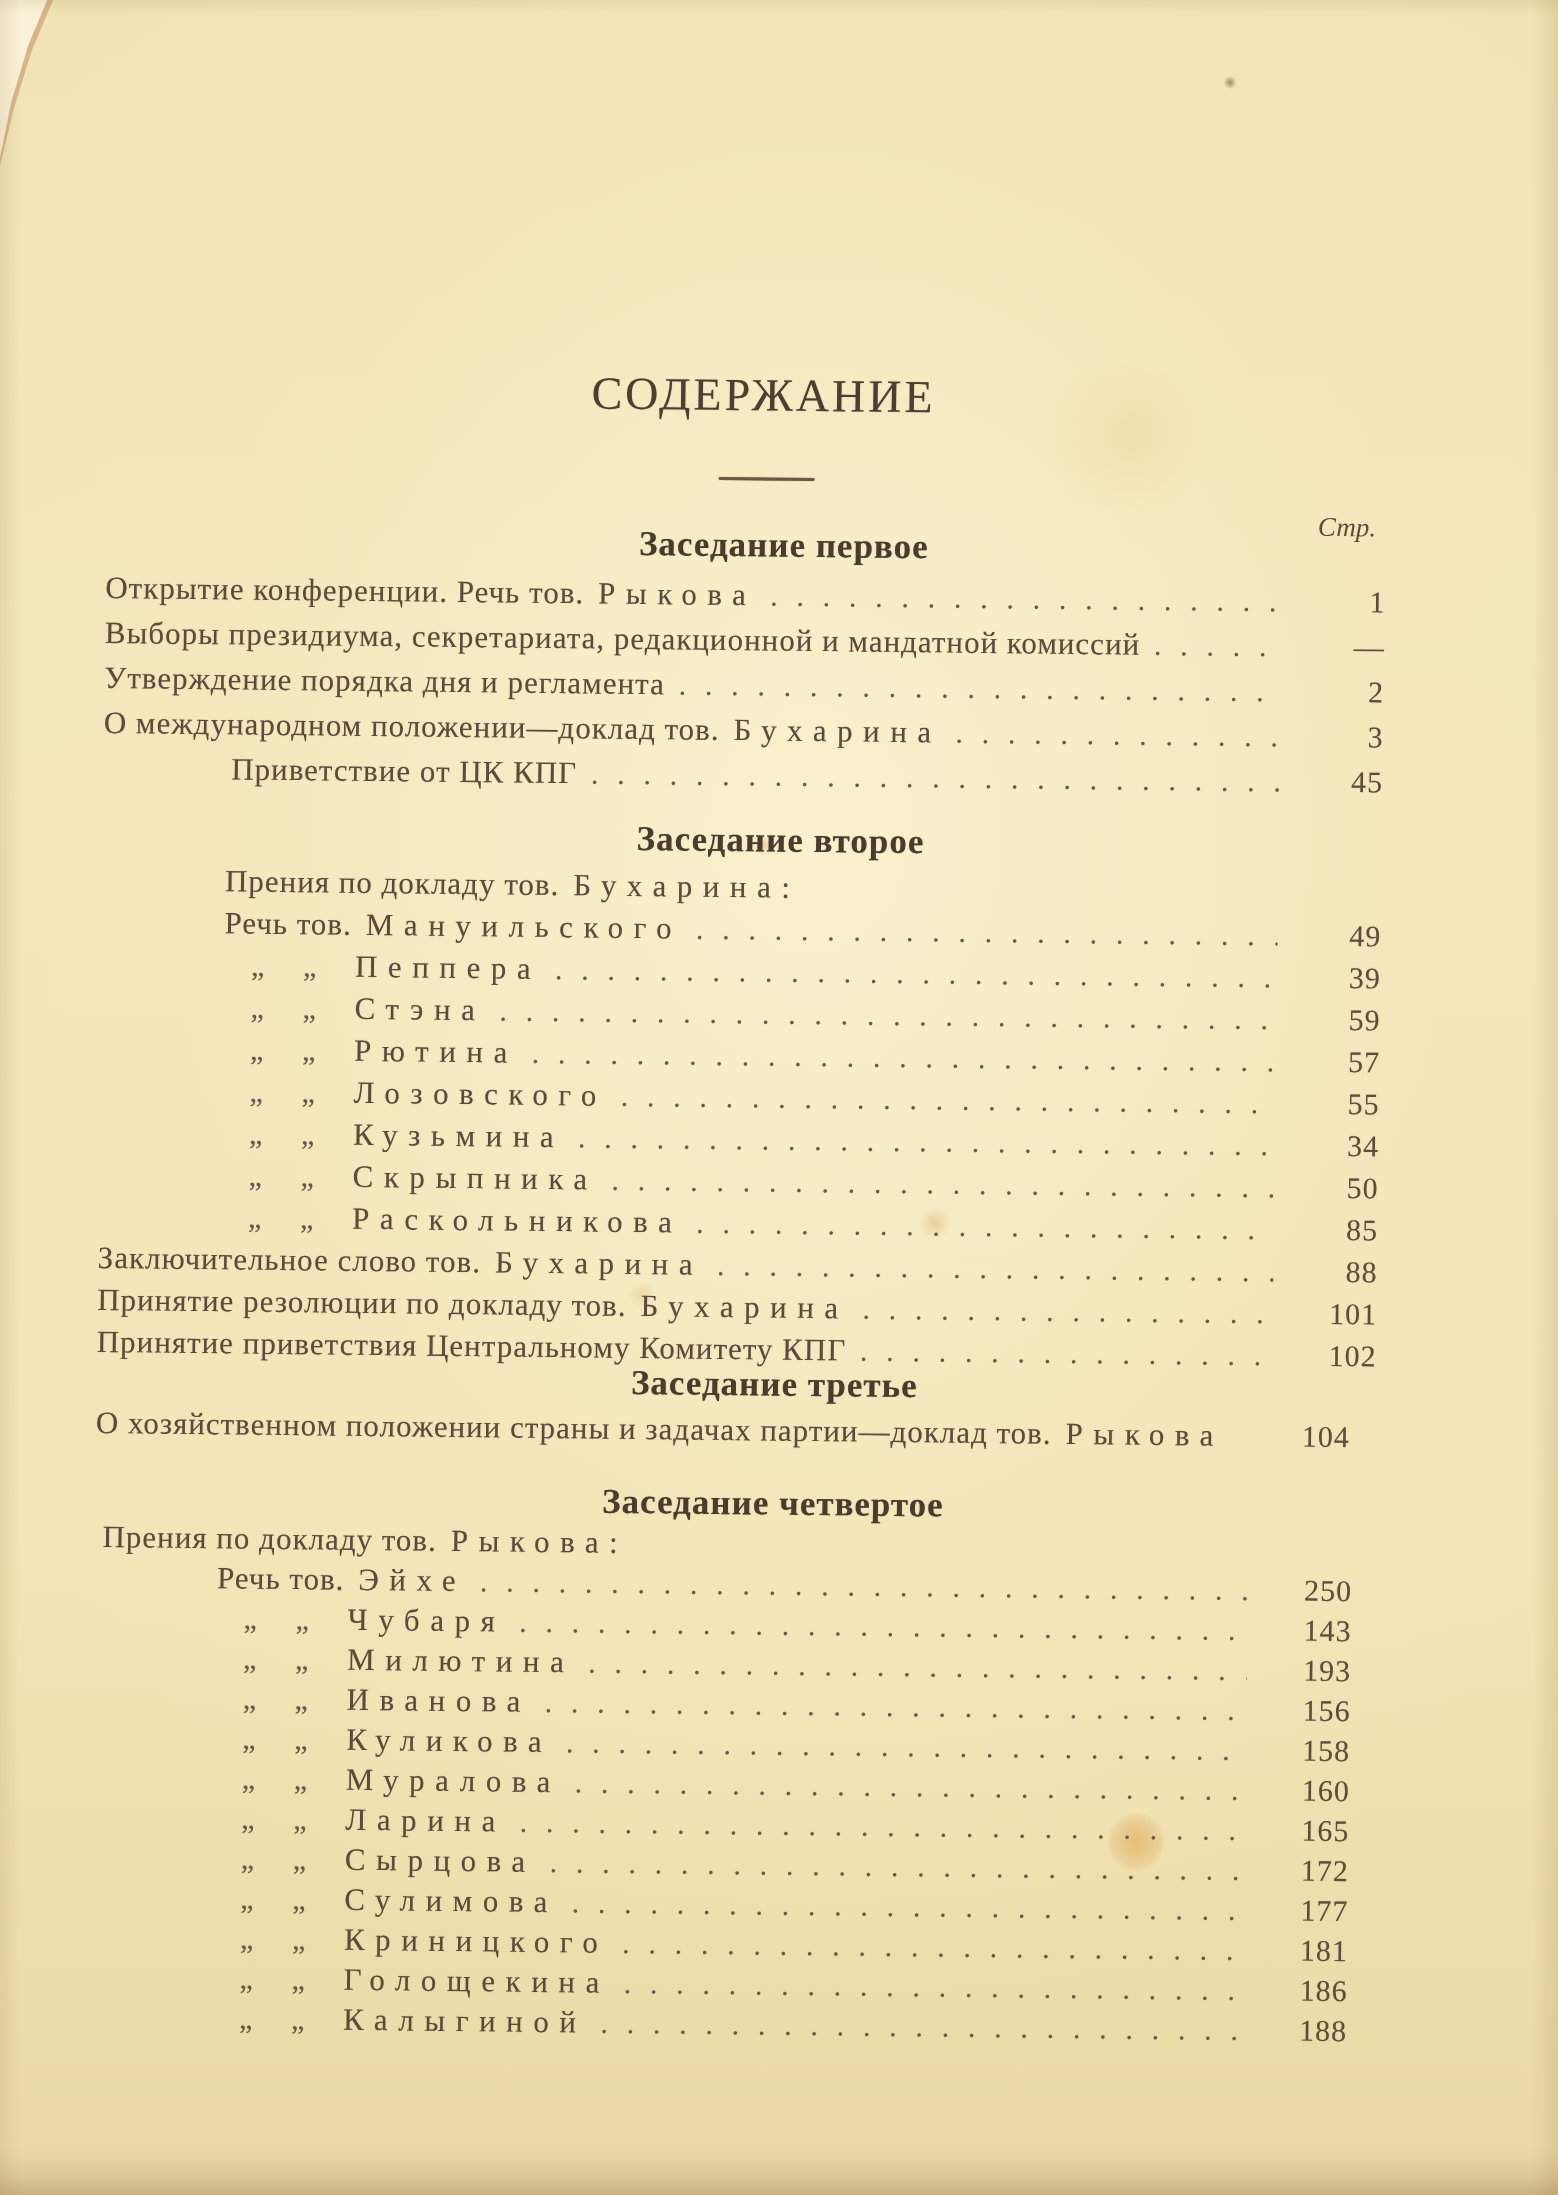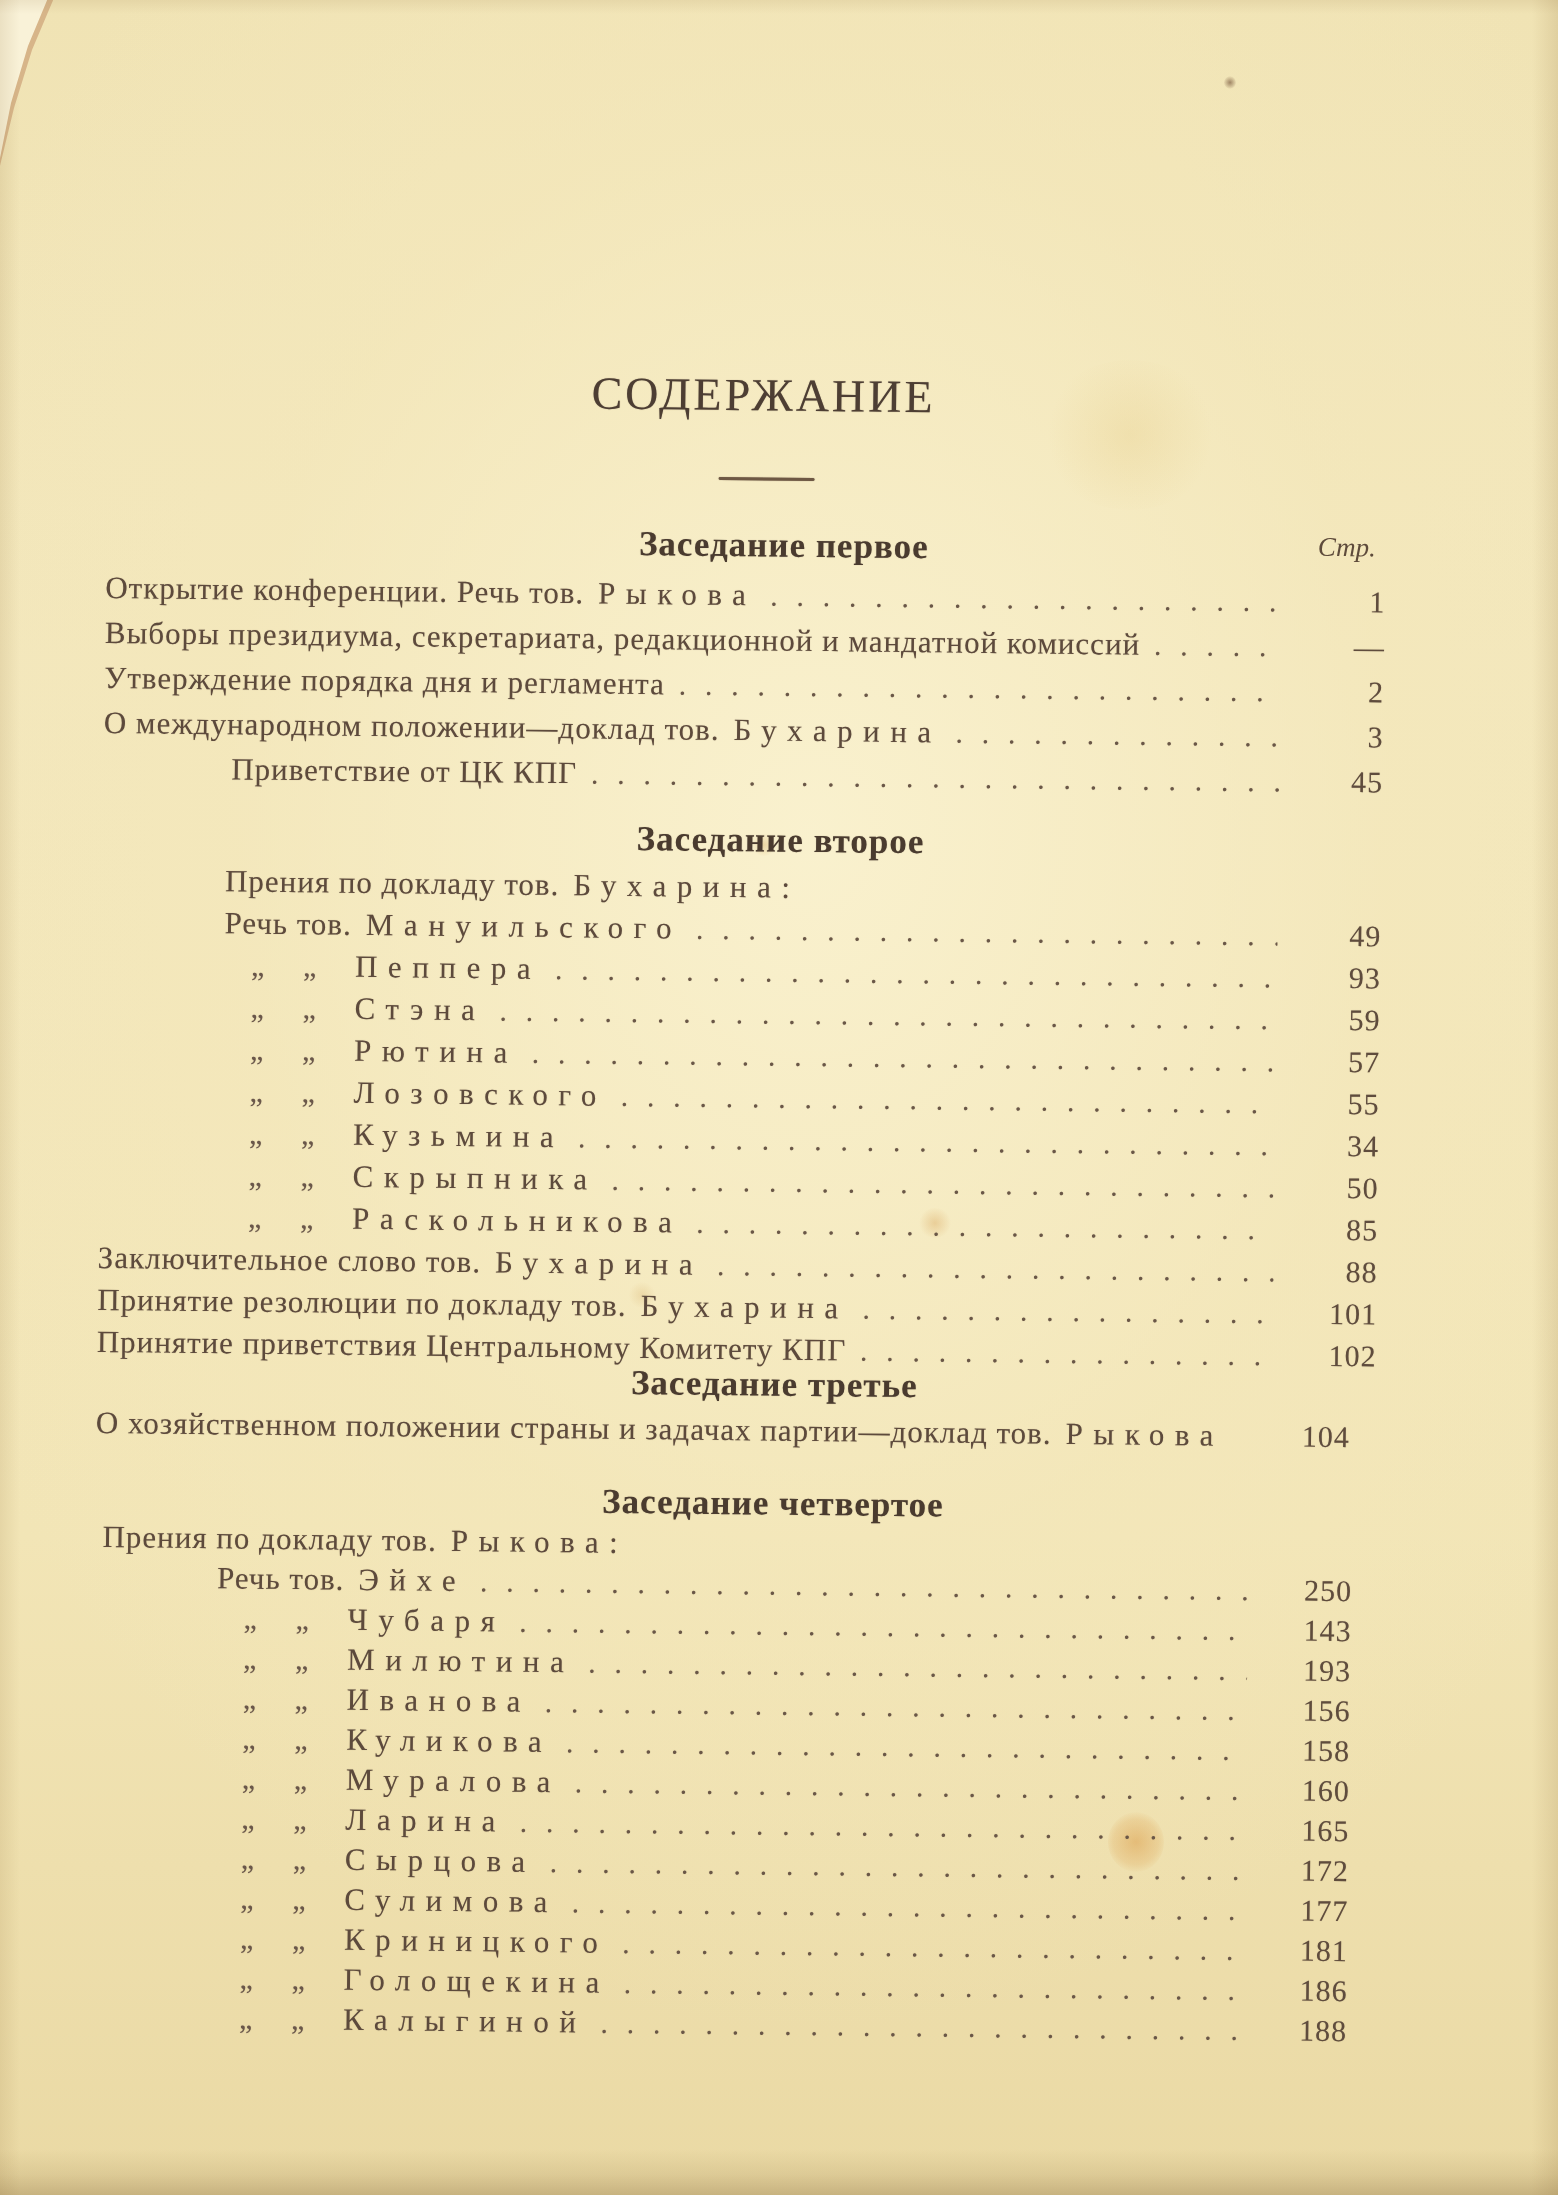--- a/index.html
+++ b/index.html
@@ -48,21 +48,21 @@
 
   
   .content{position:absolute;left:112px;top:0;width:1280px;
     transform:rotate(.65deg);transform-origin:0 0;color:#5d4a3c;}
   .title{margin-top:362px;text-align:center;transform:translateX(16px);
     font-size:46px;line-height:52px;letter-spacing:3px;color:#4d3e33;
     text-shadow:0 0 1px rgba(77,62,51,.45);}
   .divider{width:96px;height:3px;background:#6e5844;margin:56px auto 0;
     transform:translateX(20px);border-radius:2px;box-shadow:0 0 1px rgba(110,88,68,.7);}
   .page-col-label{position:absolute;top:498px;right:10px;font-style:italic;
-    font-size:27px;color:#5e4b3b;margin-top:20px;}
+    font-size:27px;color:#5e4b3b;}
   .toc-heading{font-weight:bold;font-size:35px;line-height:38px;text-align:center;
     transform:translateX(38px);letter-spacing:1px;color:#4a3b2f;
     text-shadow:0 0 1px rgba(74,59,47,.4);}
   .sec-0 .toc-heading{margin-top:46px}
   .sec-1 .toc-heading{margin-top:24px}
   .sec-2 .toc-heading{margin-top:-5px}
   .sec-3 .toc-heading{margin-top:32px}
   .sec-0 .toc-rows{margin-top:8px}
   .sec-1 .toc-rows{margin-top:7px}
   .sec-2 .toc-rows{margin-top:4px}
@@ -149,21 +149,21 @@
               <span class="pre">Речь тов.</span>
               <span class="name">Мануильского</span>
               <span class="dots lead"></span>
               <span class="pagenum">49</span>
             </div>
             <div class="toc-row row-ditto">
               <span class="ditto">„</span>
               <span class="ditto">„</span>
               <span class="name nopre">Пеппера</span>
               <span class="dots lead"></span>
-              <span class="pagenum">93</span>
+              <span class="pagenum">39</span>
             </div>
             <div class="toc-row row-ditto">
               <span class="ditto">„</span>
               <span class="ditto">„</span>
               <span class="name nopre">Стэна</span>
               <span class="dots lead"></span>
               <span class="pagenum">59</span>
             </div>
             <div class="toc-row row-ditto">
               <span class="ditto">„</span>

